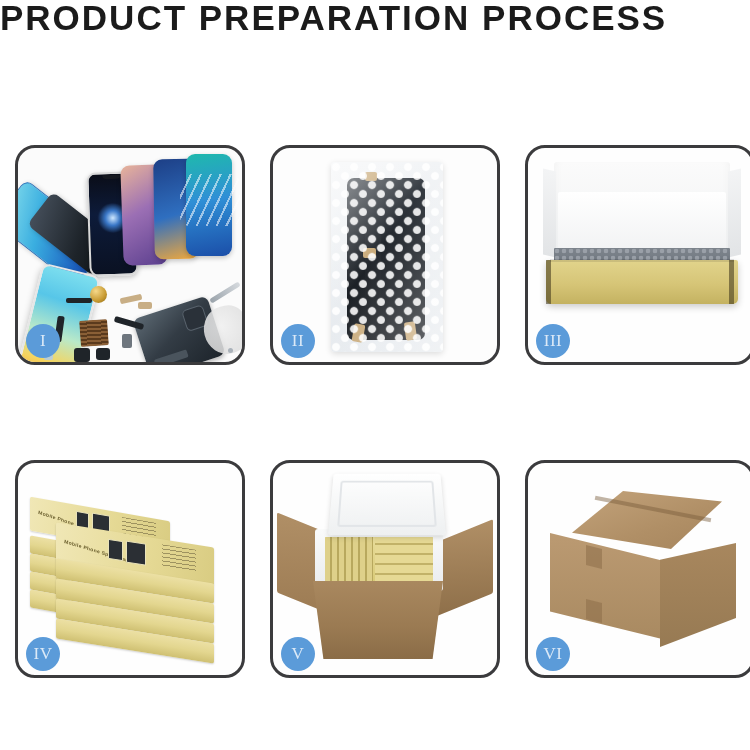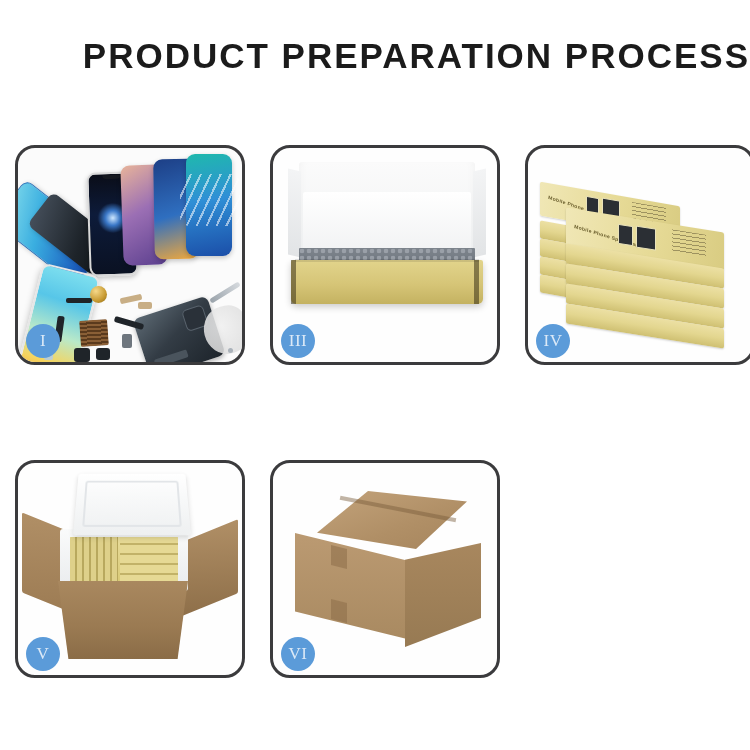--- a/index.html
+++ b/index.html
@@ -4,21 +4,21 @@
 <style>
   html,body{margin:0;padding:0;}
   body{
     width:750px;height:750px;background:#ffffff;
     font-family:"Liberation Sans", sans-serif;
     overflow:hidden;position:relative;
   }
   .page{width:750px;height:750px;position:relative;}
 
   
-  .header{padding-top:38px;text-align:right;}
+  .header{text-align:left;}
   .title{
     font-size:35px;font-weight:700;letter-spacing:2.0px;
     color:#1b1b1b;line-height:1.05;
     font-family:"Liberation Sans", sans-serif;
   }
   .subtitle{
     margin-top:11px;font-size:15.5px;color:#2b2b2b;letter-spacing:.15px;
   }
 
   
@@ -280,20 +280,35 @@
         <div class="prt dark" style="left:56px;top:200px;width:16px;height:14px;border-radius:3px;"></div>
         <div class="prt grey" style="left:26px;top:196px;width:9px;height:16px;border-radius:2px;background:#b9cdd4;"></div>
         <div class="prt dark" style="left:78px;top:200px;width:14px;height:12px;border-radius:3px;"></div>
         <div class="tool"></div>
         <div class="hand"></div>
         <div class="prt grey" style="left:210px;top:200px;width:5px;height:5px;border-radius:50%;background:#aab2ba;"></div>
       </div>
       <div class="badge">I</div>
     </div>
 
+    <div class="panel p2">
+      <div class="stage">
+        <div class="bw-bag">
+          <div class="bw-screen"></div>
+          <div class="bw-flex"></div>
+          <div class="bw-tape" style="left:34px;top:10px;width:12px;height:9px;"></div>
+          <div class="bw-tape" style="left:32px;top:86px;width:13px;height:10px;"></div>
+          <div class="bw-tape" style="left:22px;top:162px;width:11px;height:18px;transform:rotate(10deg);"></div>
+          <div class="bw-tape" style="left:74px;top:160px;width:11px;height:18px;transform:rotate(-8deg);"></div>
+          <div class="bw-bubbles"></div>
+          <div class="bw-sheen"></div>
+        </div>
+      </div>
+      <div class="badge">II</div>
+    </div>
 
     <div class="panel p3">
       <div class="stage">
         <div class="b3-lid"></div>
         <div class="b3-foam"></div>
         <div class="b3-insert"></div>
         <div class="b3-tray"></div>
         <div class="b3-edgeL"></div>
         <div class="b3-edgeR"></div>
       </div>

